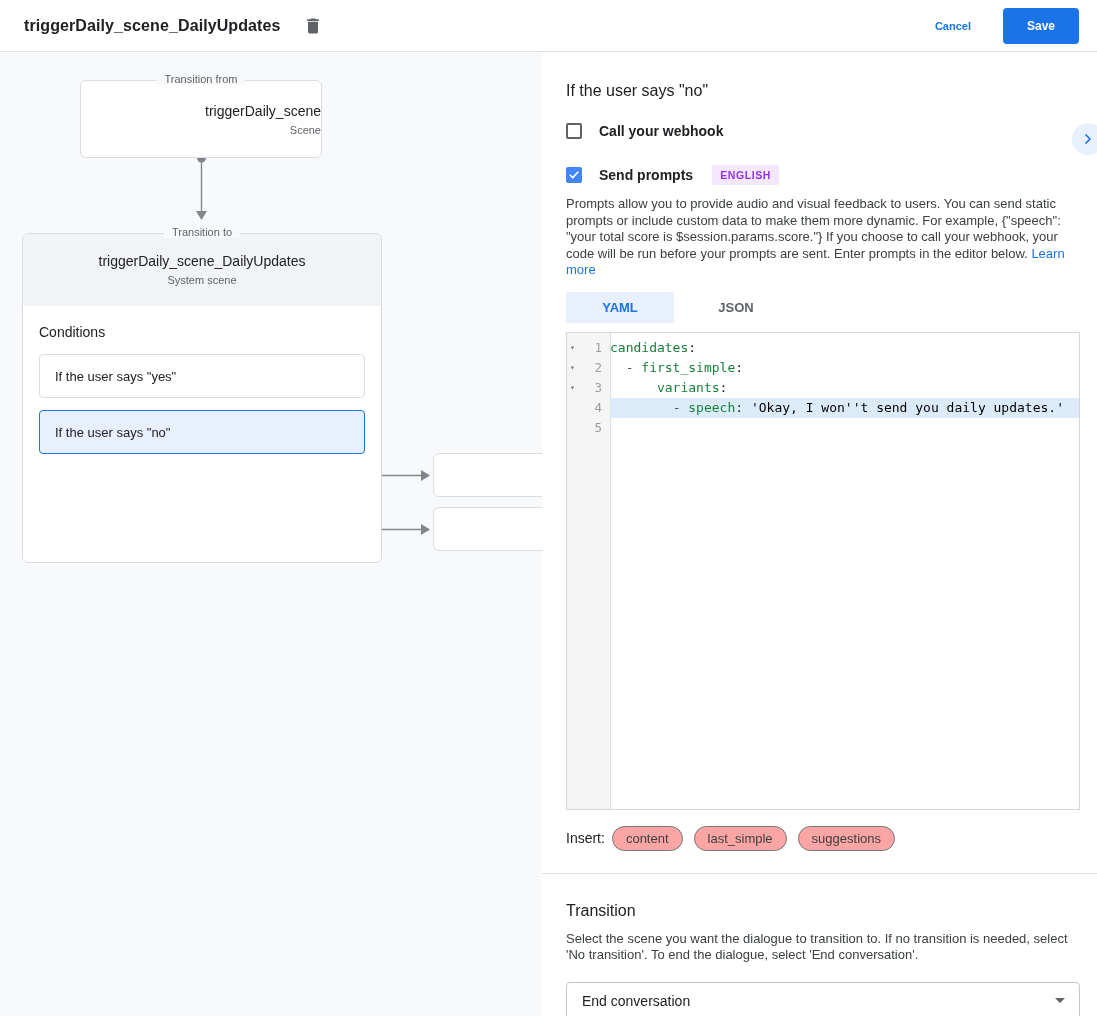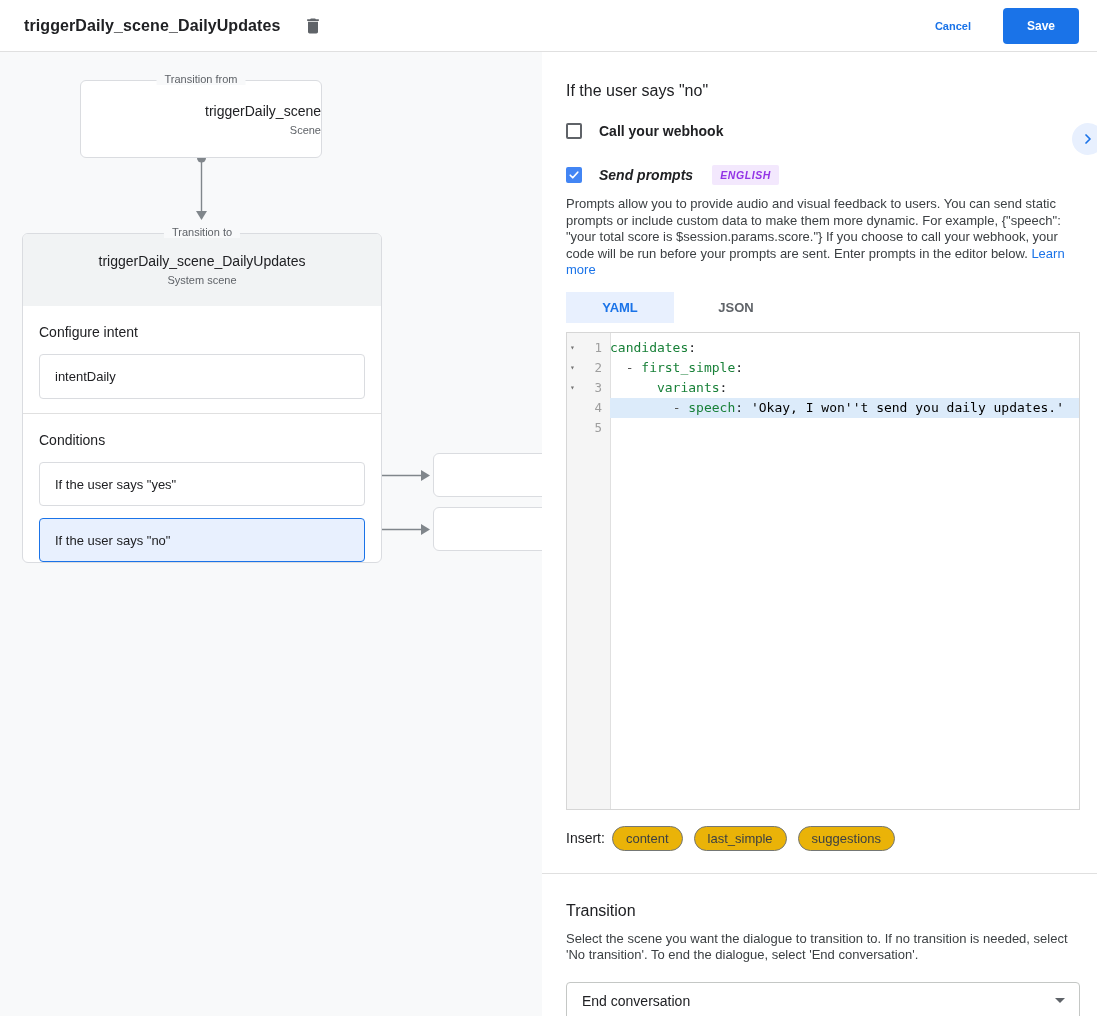--- a/index.html
+++ b/index.html
@@ -47,21 +47,21 @@
   .stub-box { position:absolute; left:433px; width:122px; height:44px; background:#fff;
     border:1px solid #dadce0; border-radius:6px; }
 
   
   .panel-title { font-size:16px; font-weight:400; margin-top:28px; line-height:22px; }
   .collapse-btn { position:absolute; top:71px; right:-7px; width:32px; height:32px; border:none;
     border-radius:50%; background:#e8f0fe; cursor:pointer; display:flex; align-items:center;
     justify-content:center; }
   .check-row { display:flex; align-items:center; gap:17px; cursor:pointer; }
   .row-webhook { margin-top:21px; }
-  .row-prompts { margin-top:26px;font-style:italic; }
+  .row-prompts { margin-top:26px; }
   .cb { width:16px; height:16px; border:2px solid #5f6368; border-radius:2px; background:#fff;
     flex:0 0 16px; display:flex; align-items:center; justify-content:center; }
   .cb.checked { background:#4285f4; border-color:#4285f4; }
   .check-label { font-size:14px; font-weight:700; color:#202124; }
   .badge { background:#f3e8fd; color:#9334e6; font-size:10.5px; font-weight:700;
     letter-spacing:.6px; padding:4px 8px; border-radius:2px; margin-left:2px; }
   .desc { font-size:13px; line-height:16.5px; color:#3c4043; margin-top:11px; max-width:516px; }
   .desc a { color:#1a73e8; text-decoration:none; cursor:pointer; }
 
   .tabs { display:flex; margin-top:13px;gap:8px; }
@@ -83,21 +83,21 @@
   .code-cell { flex:1; padding-left:0; white-space:pre; overflow:hidden; }
   .ed-line.hl .code-cell { background:#dcebfa; }
   .tok-key { color:#188038; }
   .tok-meta { color:#555; }
   .tok-p { color:#202124; }
   .tok-str { color:#000000; }
 
   .insert-row { display:flex; align-items:center; gap:7px; margin-top:16px; }
   .insert-label { font-size:14px; color:#202124; }
   .chip { border:1px solid #747775; border-radius:13px; padding:4px 13px; font-size:13px;
-    color:#3c4043; background:#eab308; cursor:pointer; }
+    color:#3c4043; background:#fca5a5; cursor:pointer; }
 
   .panel-divider { border:none; border-top:1px solid #e0e0e0; margin:22px -17px 0 -24px; }
   .transition-title { font-size:16px; font-weight:400; margin-top:28px; }
   .select { margin-top:18px; height:38px; border:1px solid #c4c7c5; border-radius:4px;
     display:flex; align-items:center; justify-content:space-between; padding:0 14px 0 15px;
     font-size:14px; cursor:pointer; background:#fff; }
   .caret { width:0; height:0; border-left:5px solid transparent; border-right:5px solid transparent;
     border-top:5px solid #5f6368; }
 </style>
 </head>
@@ -142,24 +142,20 @@
       <div class="card-sub">Scene</div>
     </div>
 
     <div class="flow-card card-to">
       <span class="legend">Transition to</span>
       <div class="card-to-header">
         <div class="card-title">triggerDaily_scene_DailyUpdates</div>
         <div class="card-sub">System scene</div>
       </div>
       <div class="sec">
-        <div class="sec-label">Configure intent</div>
-        <div class="intent-box">intentDaily</div>
-      </div>
-      <div class="sec">
         <div class="sec-label">Conditions</div>
         <div id="cond-list">
             <div class="cond">If the user says "yes"</div>
             <div class="cond sel">If the user says "no"</div>
           </div>
       </div>
     </div>
 
     <div class="stub-box" style="top:401px"></div>
     <div class="stub-box" style="top:455px"></div>

